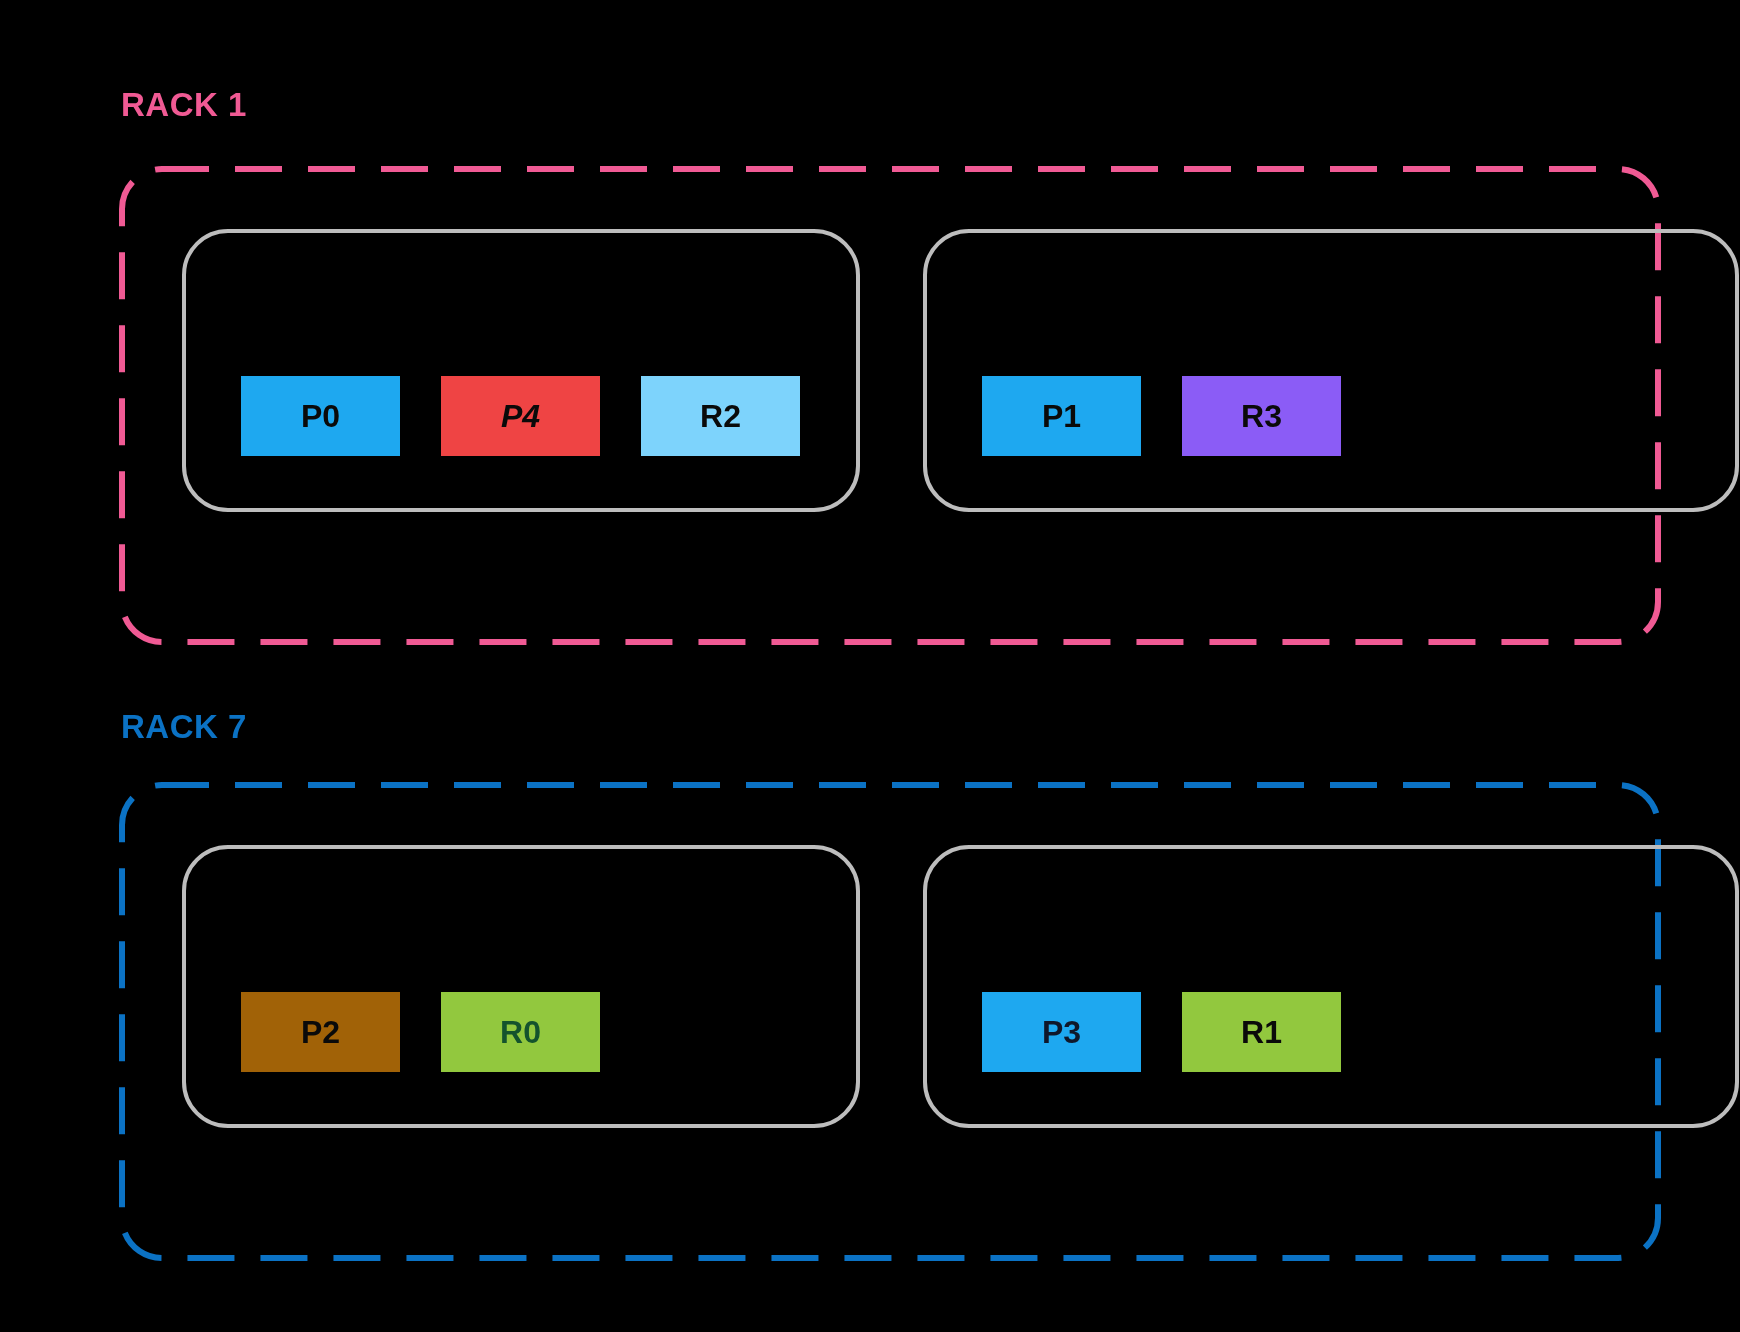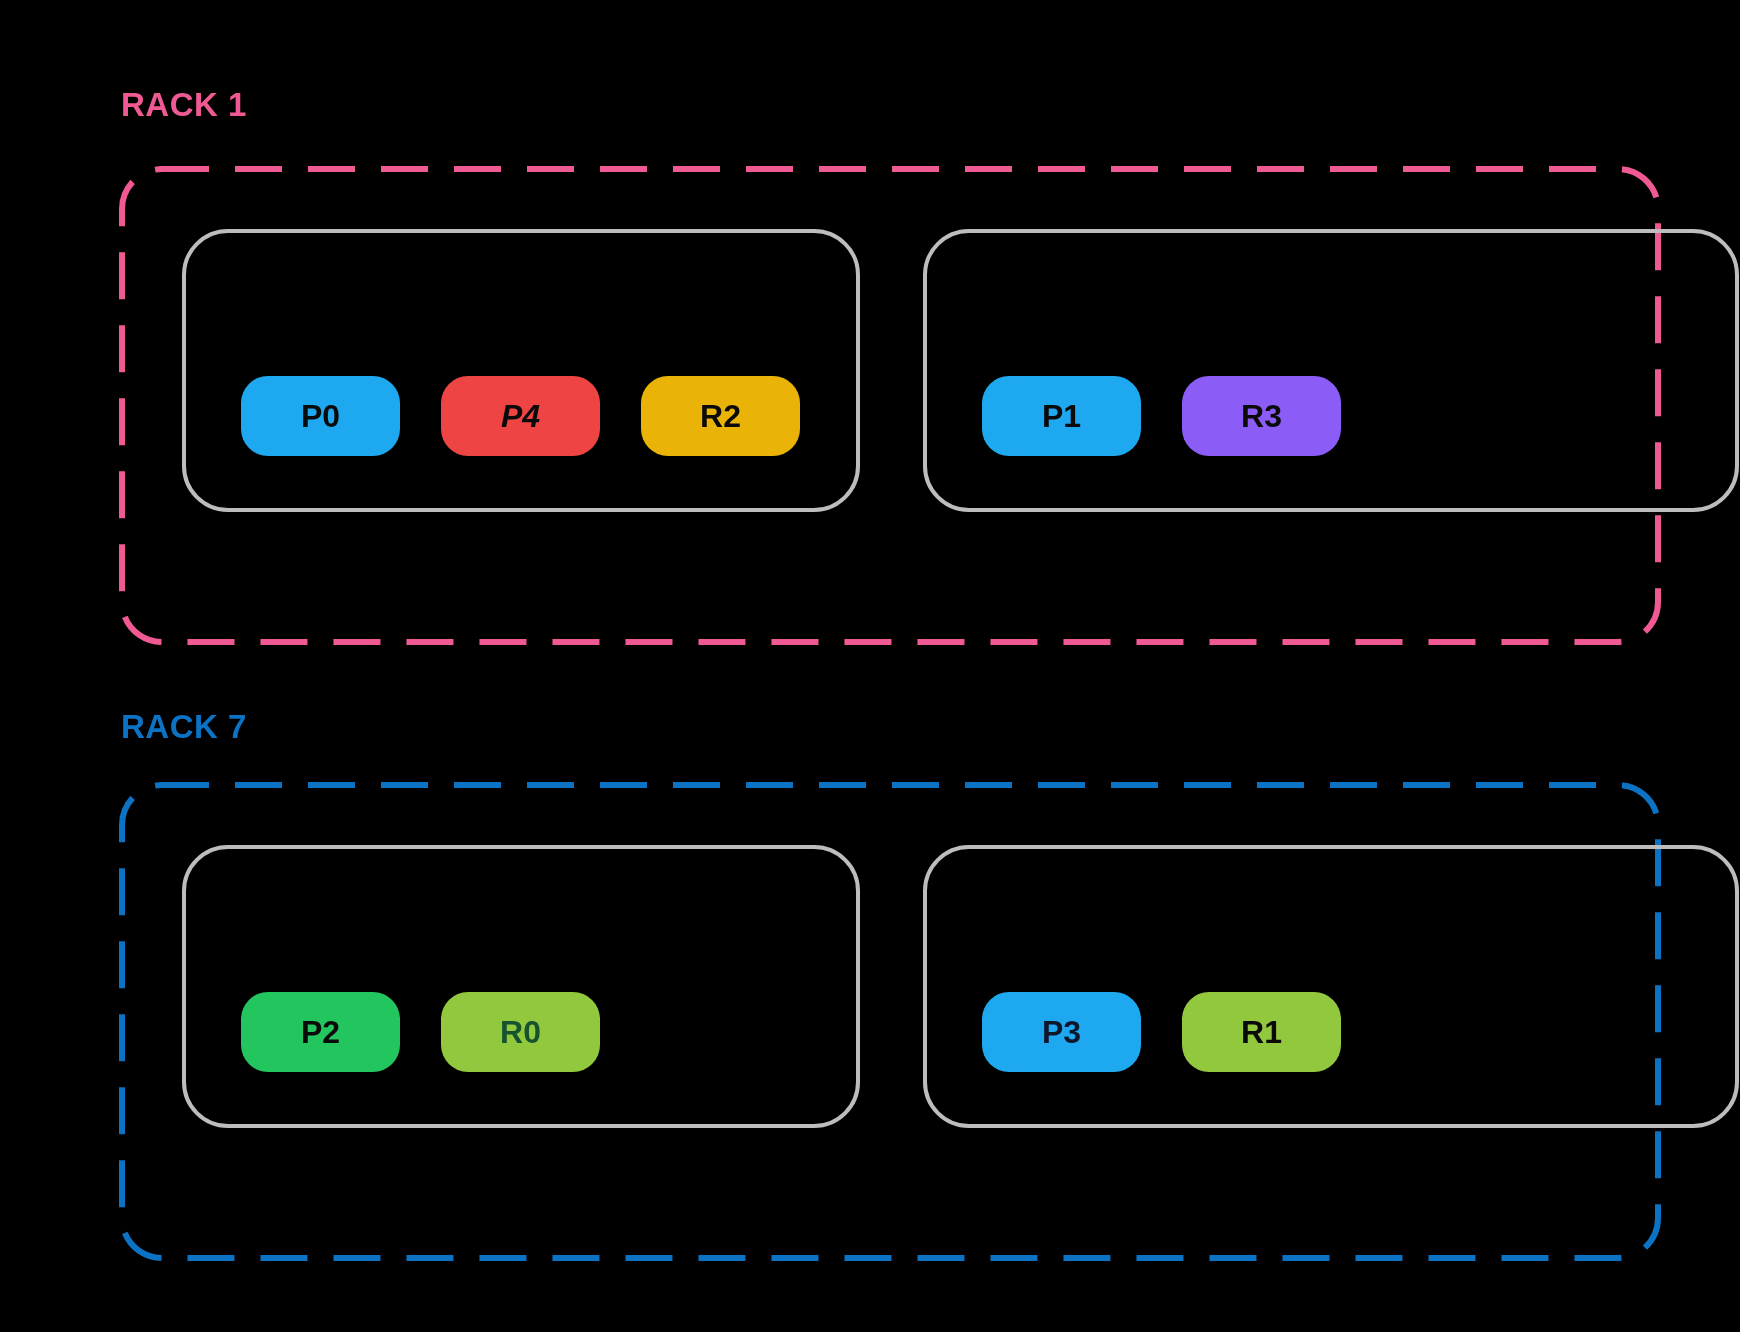--- a/index.html
+++ b/index.html
@@ -37,59 +37,58 @@
   }
   .host-1{left:63px;width:678px;}
   .host-2{left:804px;width:816px;}
   .chip{
     position:absolute;
     top:143px;
     width:159px;height:80px;
     display:flex;align-items:center;justify-content:center;
     font-size:32px;font-weight:700;
     line-height:1;
-    border-radius:27px;
   }
   .chip-slot-0{left:55px;}
   .chip-slot-1{left:255px;}
   .chip-slot-2{left:455px;}
 </style>
 </head>
 <body>
 
 <div id="canvas" style="background: rgb(0, 0, 0); margin-top: 8px;">
 
   <div id="rack1-label" class="rack-label" style="color: rgb(240, 90, 148);">RACK 1</div>
 
   <div id="rack1" class="rack">
     <svg class="rack-border-svg" width="1542" height="479">
       <rect x="3" y="3" width="1536" height="473" rx="40" ry="40" fill="none" stroke-width="6" stroke-dasharray="47 26" stroke="#F05A94"></rect>
     </svg>
 
     <div class="host host-1">
       <div class="chip chip-slot-0" style="background: rgb(30, 168, 240); color: rgb(10, 10, 10);">P0</div>
       <div class="chip chip-slot-1" style="background: #ef4444; color: rgb(10, 10, 10); font-style: italic;">P4</div>
-      <div class="chip chip-slot-2" style="background: #eab308; color: rgb(10, 10, 10);">R2</div>
+      <div class="chip chip-slot-2" style="background: #7dd3fc; color: rgb(10, 10, 10);">R2</div>
     </div>
 
     <div class="host host-2">
       <div class="chip chip-slot-0" style="background: rgb(30, 168, 240); color: rgb(10, 10, 10);">P1</div>
       <div class="chip chip-slot-1" style="background: #8b5cf6; color: rgb(10, 10, 10);">R3</div>
     </div>
   </div>
 
   <div id="rack2-label" class="rack-label" style="color: rgb(11, 114, 196);">RACK 7</div>
 
   <div id="rack2" class="rack">
     <svg class="rack-border-svg" width="1542" height="479">
       <rect x="3" y="3" width="1536" height="473" rx="40" ry="40" fill="none" stroke-width="6" stroke-dasharray="47 26" stroke="#0B72C4"></rect>
     </svg>
 
     <div class="host host-1">
-      <div class="chip chip-slot-0" style="background: #22c55e; color: rgb(10, 10, 10);">P2</div>
+      <div class="chip chip-slot-0" style="background: #a16207; color: rgb(10, 10, 10);">P2</div>
       <div class="chip chip-slot-1" style="background: rgb(146, 200, 62); color: #14532d;">R0</div>
     </div>
 
     <div class="host host-2">
       <div class="chip chip-slot-0" style="background: rgb(30, 168, 240); color: #0f172a;">P3</div>
       <div class="chip chip-slot-1" style="background: rgb(146, 200, 62); color: rgb(10, 10, 10);">R1</div>
     </div>
   </div>
 
 </div>

